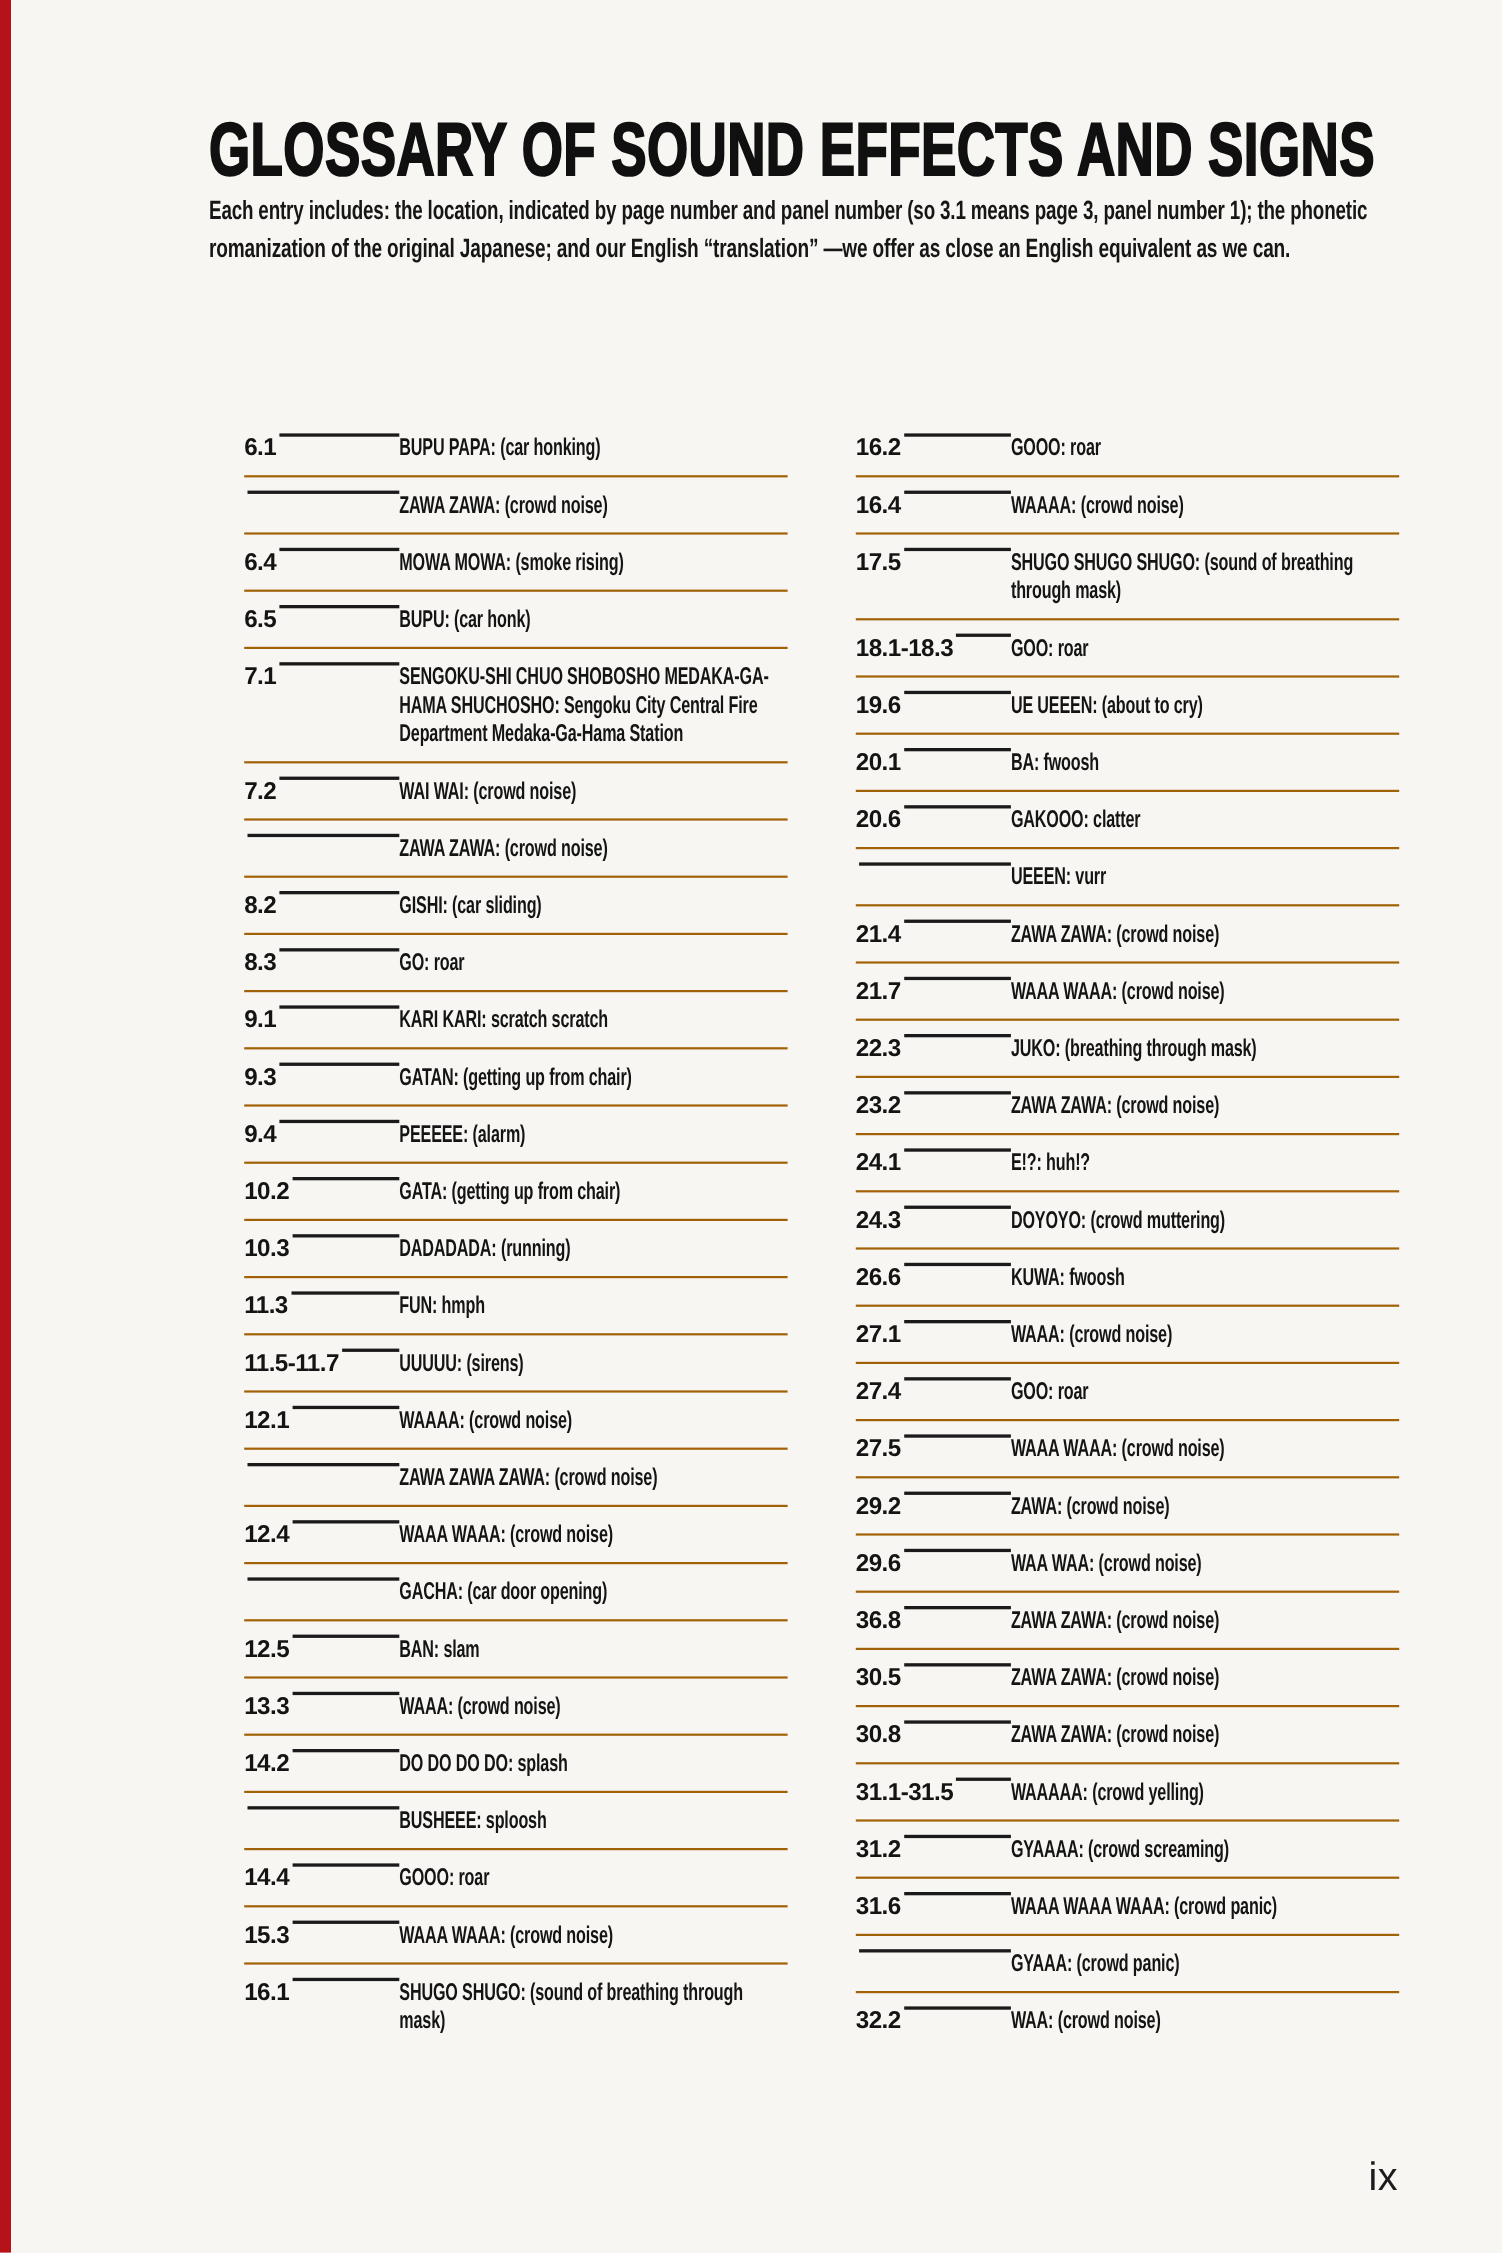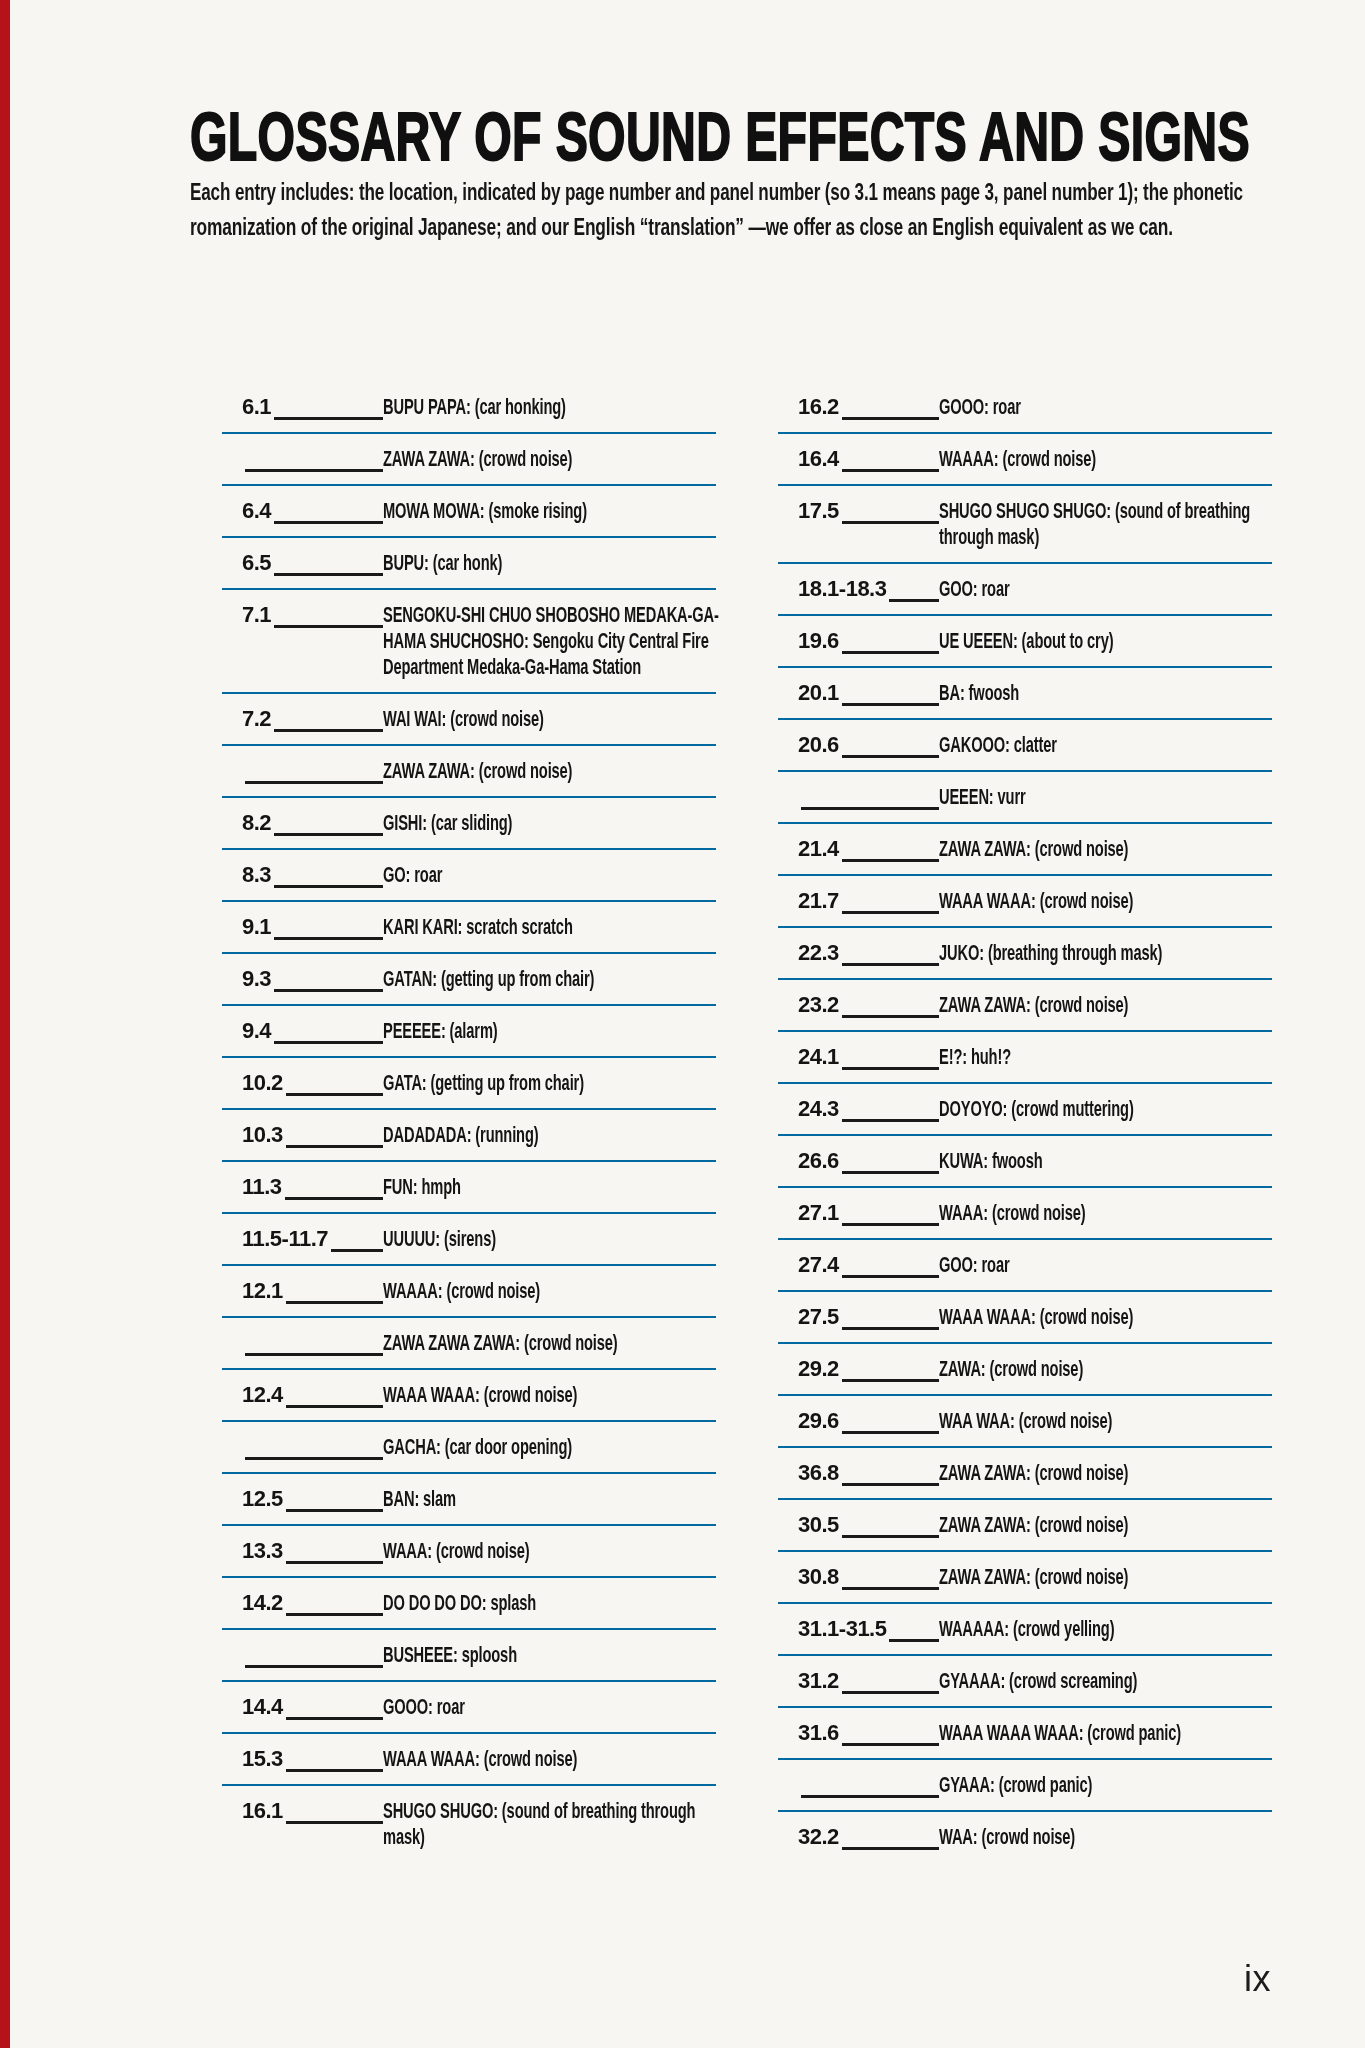--- a/index.html
+++ b/index.html
@@ -18,22 +18,22 @@
   .intro{position:absolute;left:190px;top:174px;margin:0;}
   .introline{
     display:block;white-space:nowrap;width:max-content;
     font-size:24px;line-height:35px;font-weight:700;letter-spacing:-0.2px;
     transform-origin:0 50%;
   }
   .col{position:absolute;top:382px;}
   .col-left{left:222px;width:494px;}
   .col-right{left:778px;width:494px;}
   .entry{display:flex;align-items:flex-start;padding:12px 0;}
-  .entry + .entry{border-top:2px solid #0369a1;}
-  .lead{display:flex;align-items:flex-end;width:141px;flex-shrink:0;height:26px;margin-left:20px;}
+  .entry + .entry{border-top:2px solid #a16207;}
+  .lead{display:flex;align-items:flex-start;width:141px;flex-shrink:0;height:26px;}
   .num{
     font-size:22px;font-weight:700;letter-spacing:-0.5px;white-space:nowrap;
     color:#141414;
   }
   .connector{flex:1;height:3px;background:#1a1a1a;margin-left:3px;}
   .etext{
     width:530px;flex-shrink:0;
     font-size:22px;line-height:26px;font-weight:700;letter-spacing:-0.2px;
     color:#141414;
     transform:scaleX(0.6667);transform-origin:0 0;

